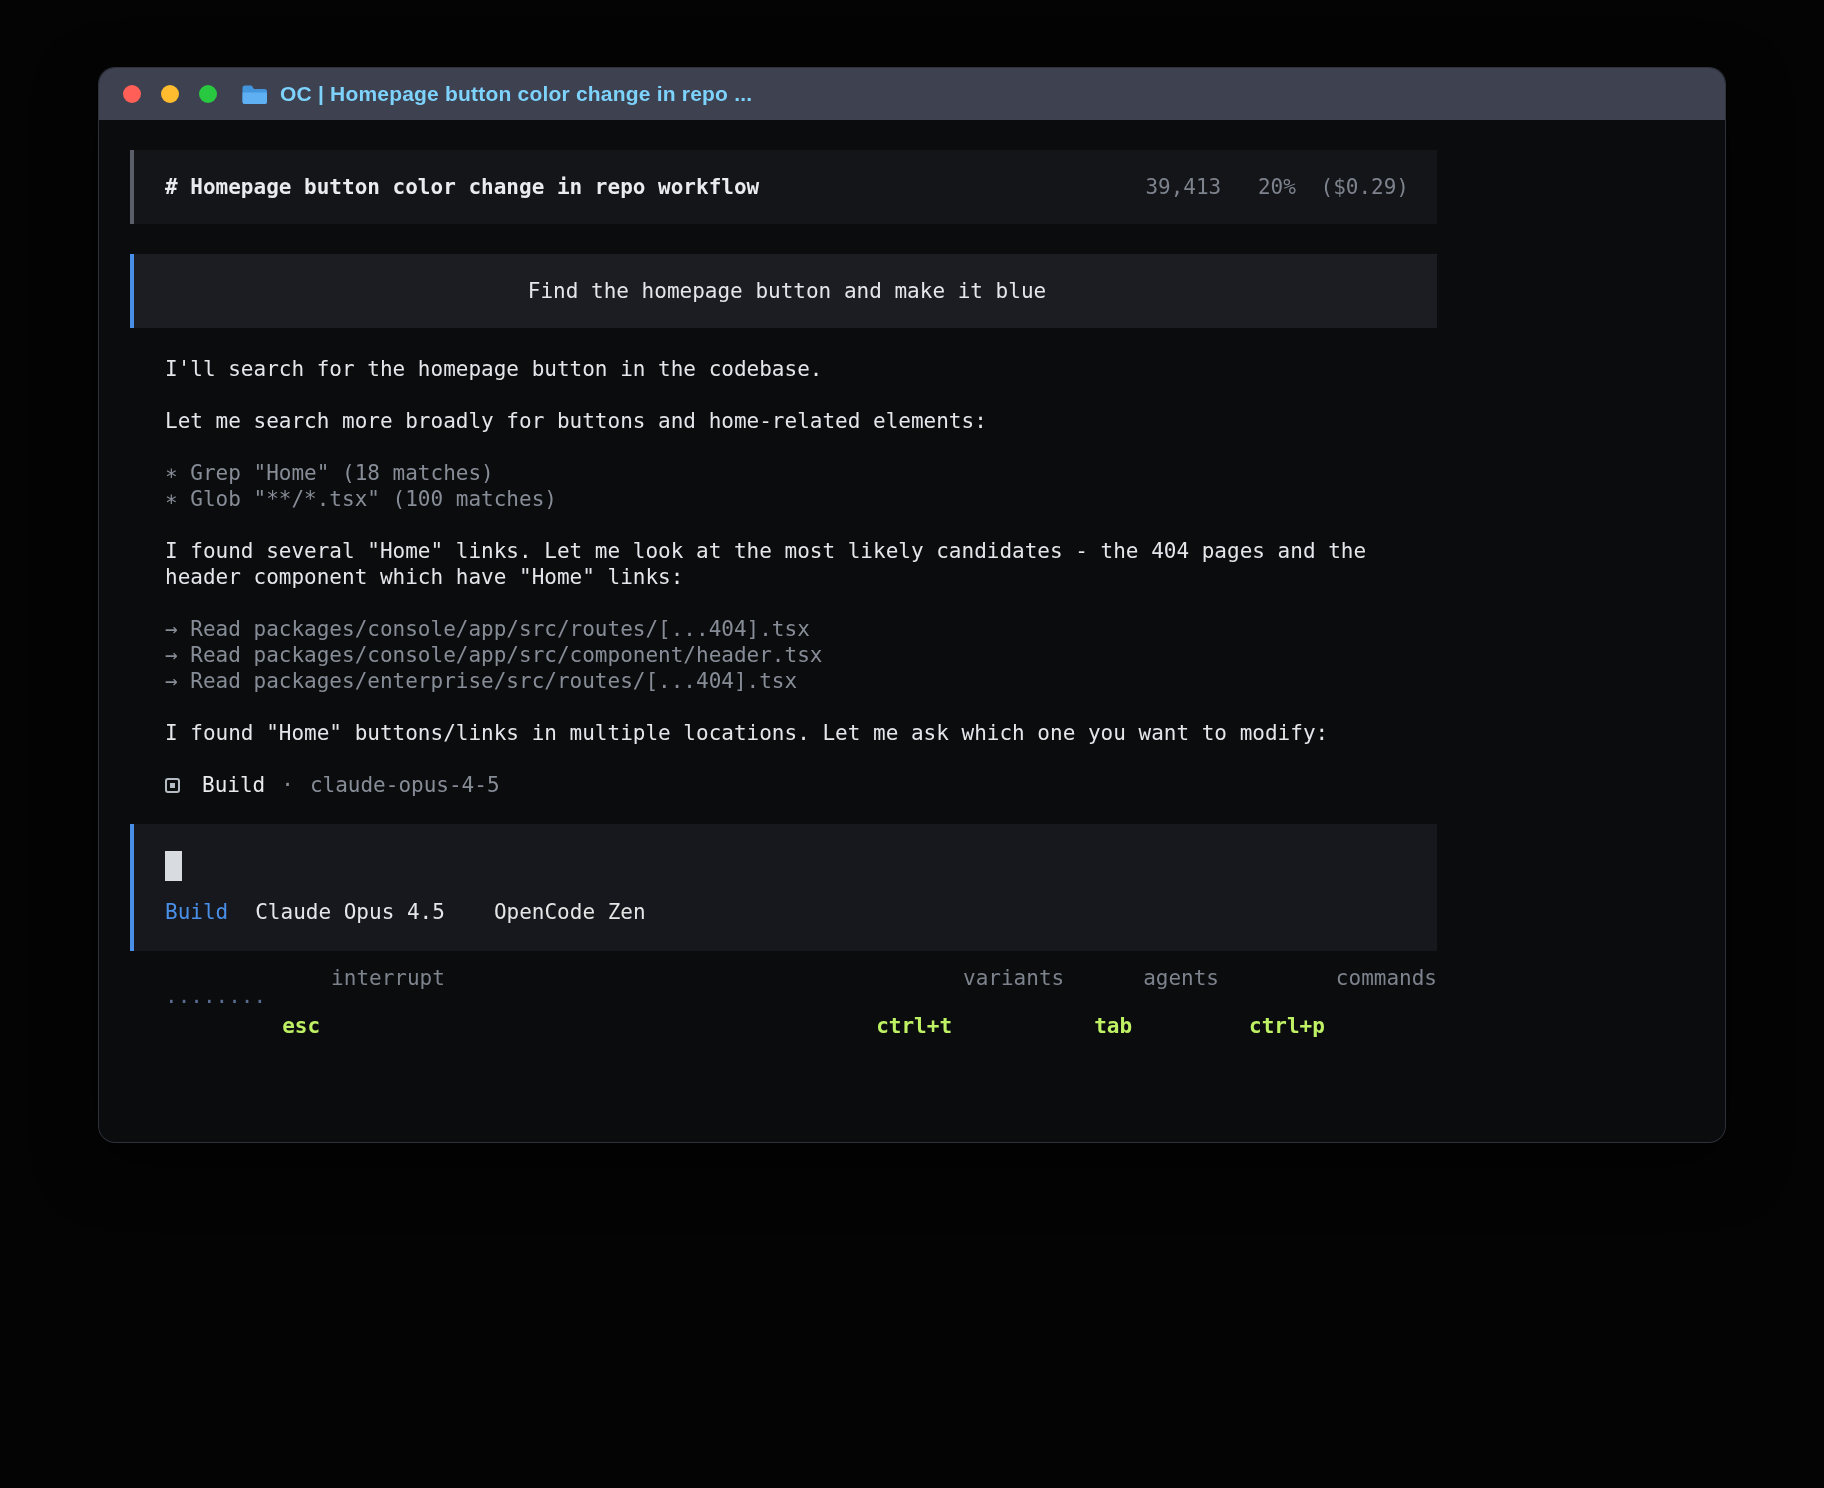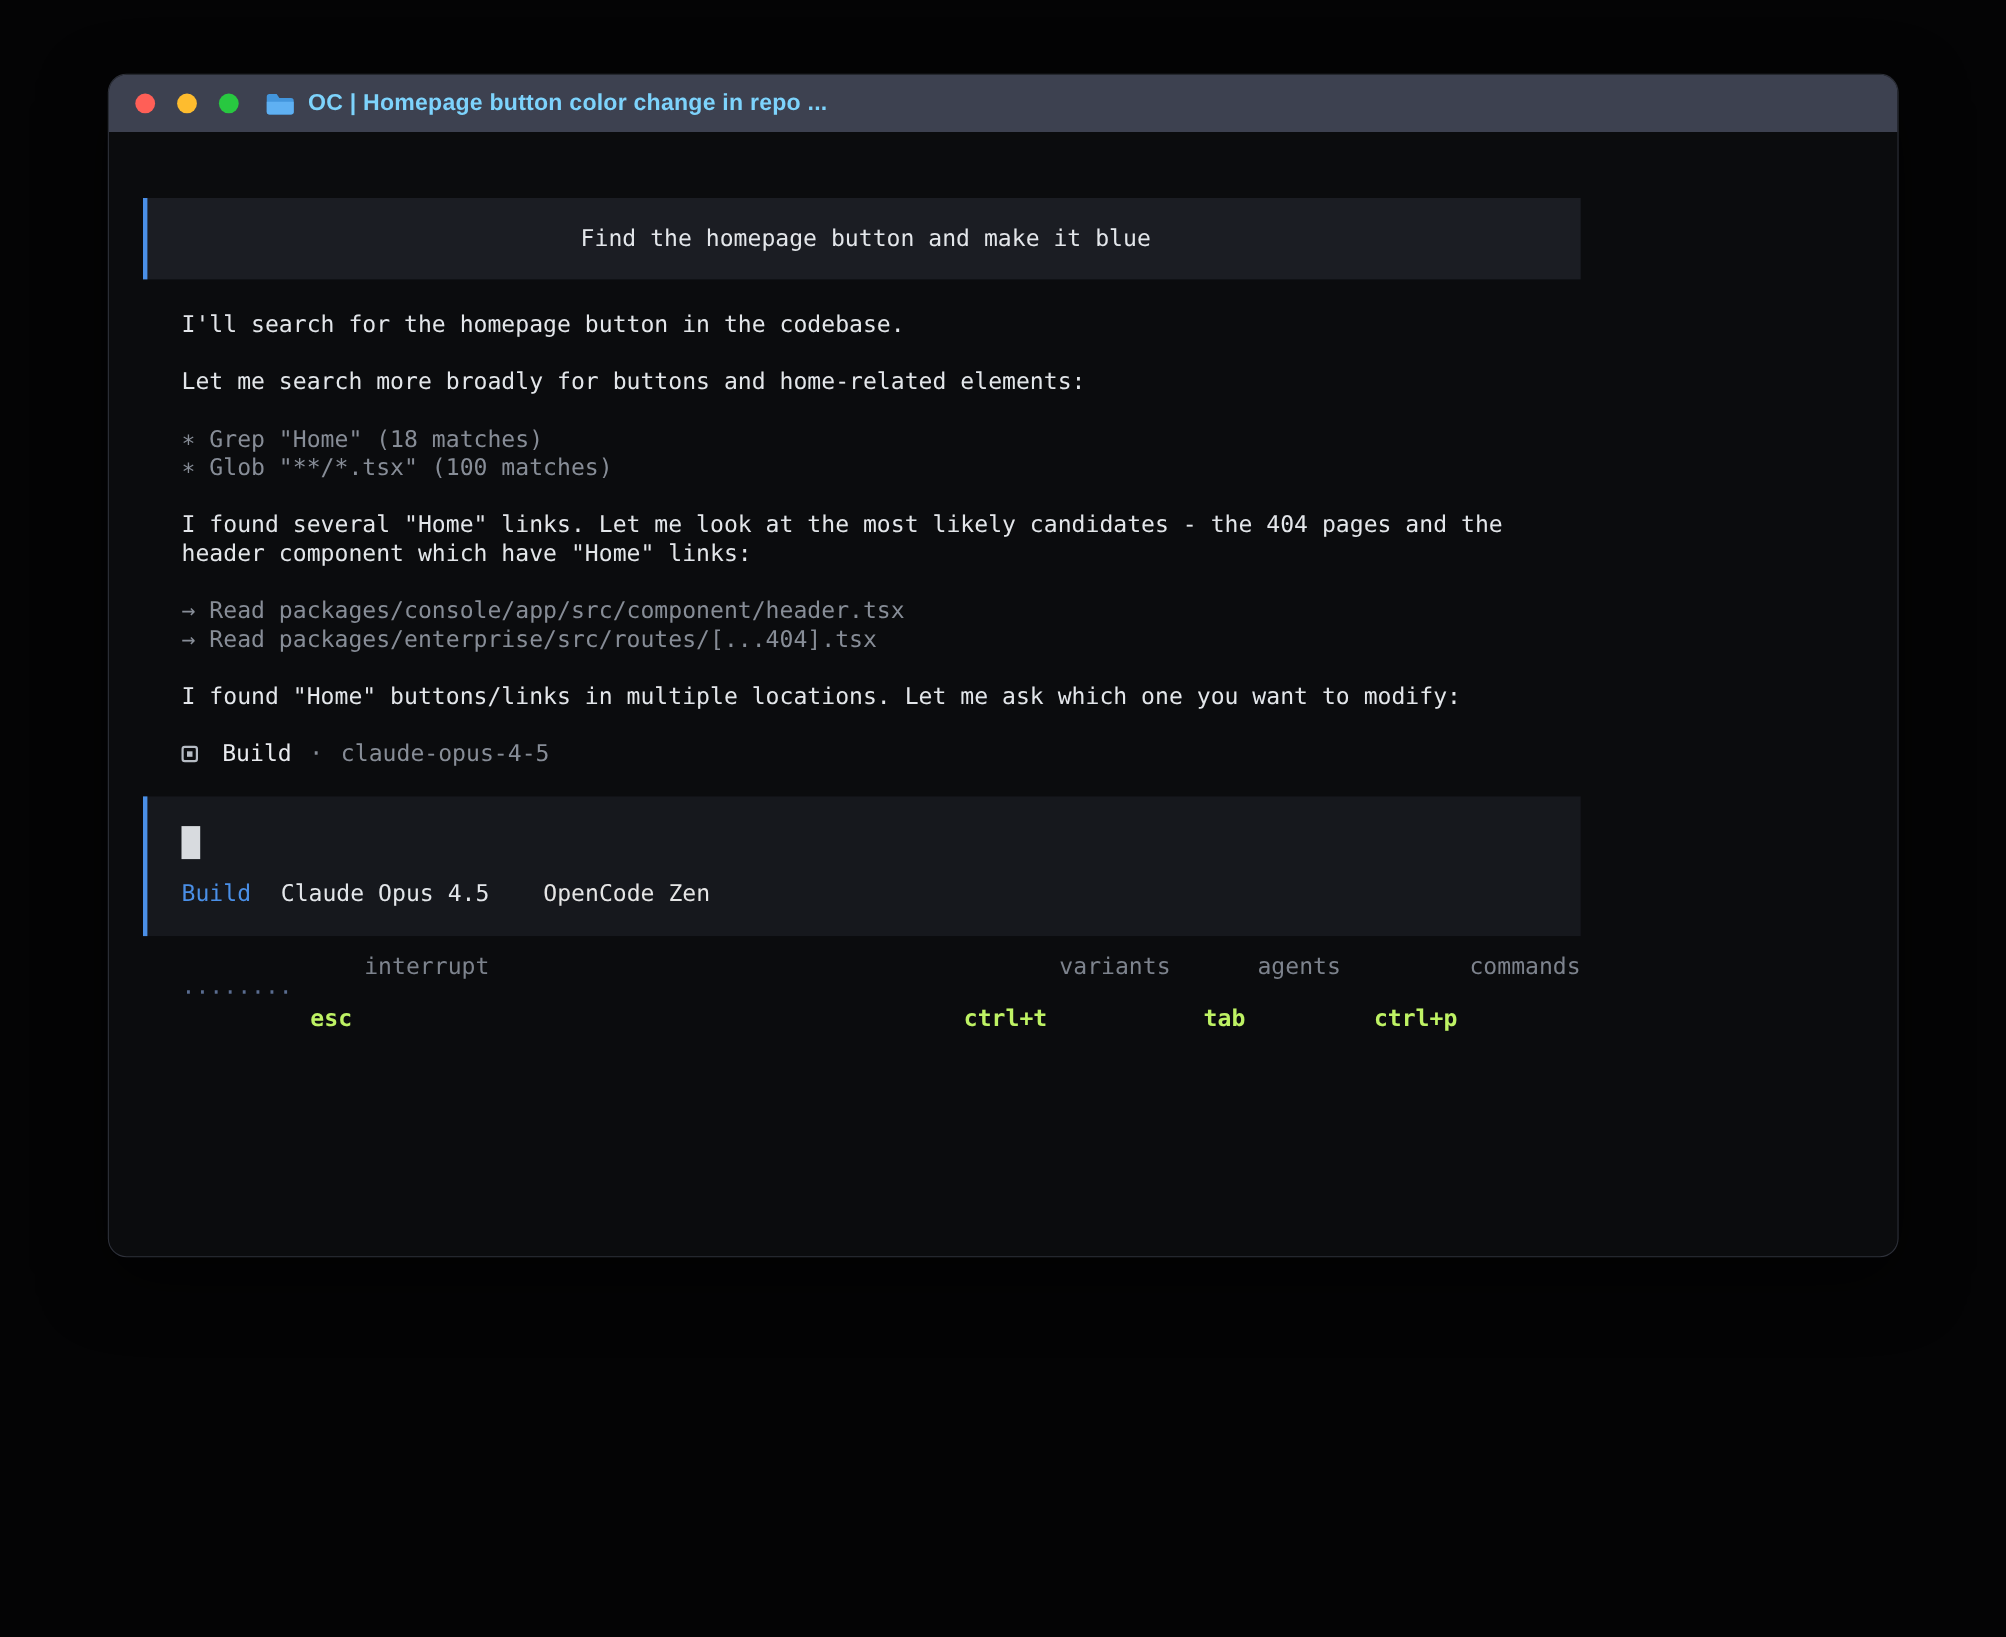--- a/index.html
+++ b/index.html
@@ -131,20 +131,28 @@
         <path d="M1.5 4 Q1.5 1.5 4 1.5 L10.5 1.5 L13 5 L23.5 5 Q26 5 26 7.5 L26 17.5 Q26 20 23.5 20 L4 20 Q1.5 20 1.5 17.5 Z" fill="#4396dd"></path>
         <path d="M1.5 8.5 L26 8.5 L26 17.5 Q26 20 23.5 20 L4 20 Q1.5 20 1.5 17.5 Z" fill="#5fb0f2"></path>
       </svg>
     </span>
     <span class="titletext">OC | Homepage button color change in repo ...</span>
   </div>
 
   <div class="content">
     <div class="col">
 
+      <div class="block header-block">
+        <span class="header-title"># Homepage button color change in repo workflow</span>
+        <span class="header-stats">
+          <span class="tokens">39,413</span>
+          <span class="pct">20%</span>
+          <span class="cost">($0.29)</span>
+        </span>
+      </div>
 
       <div class="block user-block">
         <span>Find the homepage button and make it blue</span>
       </div>
 
       <div class="messages">
 
         <div class="para">
           <div class="line text">I'll search for the homepage button in the codebase.</div>
         </div>
@@ -157,20 +165,21 @@
         <div class="para">
           <div class="line tool">∗ Grep "Home" (18 matches)</div>
           <div class="line tool">∗ Glob "**/*.tsx" (100 matches)</div>
         </div>
 
         <div class="para">
           <div class="line text">I found several "Home" links. Let me look at the most likely candidates - the 404 pages and the header component which have "Home" links:</div>
         </div>
 
         <div class="para">
+          <div class="line tool">→ Read packages/console/app/src/routes/[...404].tsx</div>
           <div class="line tool">→ Read packages/console/app/src/component/header.tsx</div>
           <div class="line tool">→ Read packages/enterprise/src/routes/[...404].tsx</div>
         </div>
 
         <div class="para">
           <div class="line text">I found "Home" buttons/links in multiple locations. Let me ask which one you want to modify:</div>
         </div>
 
 
         <div class="agent-row">

